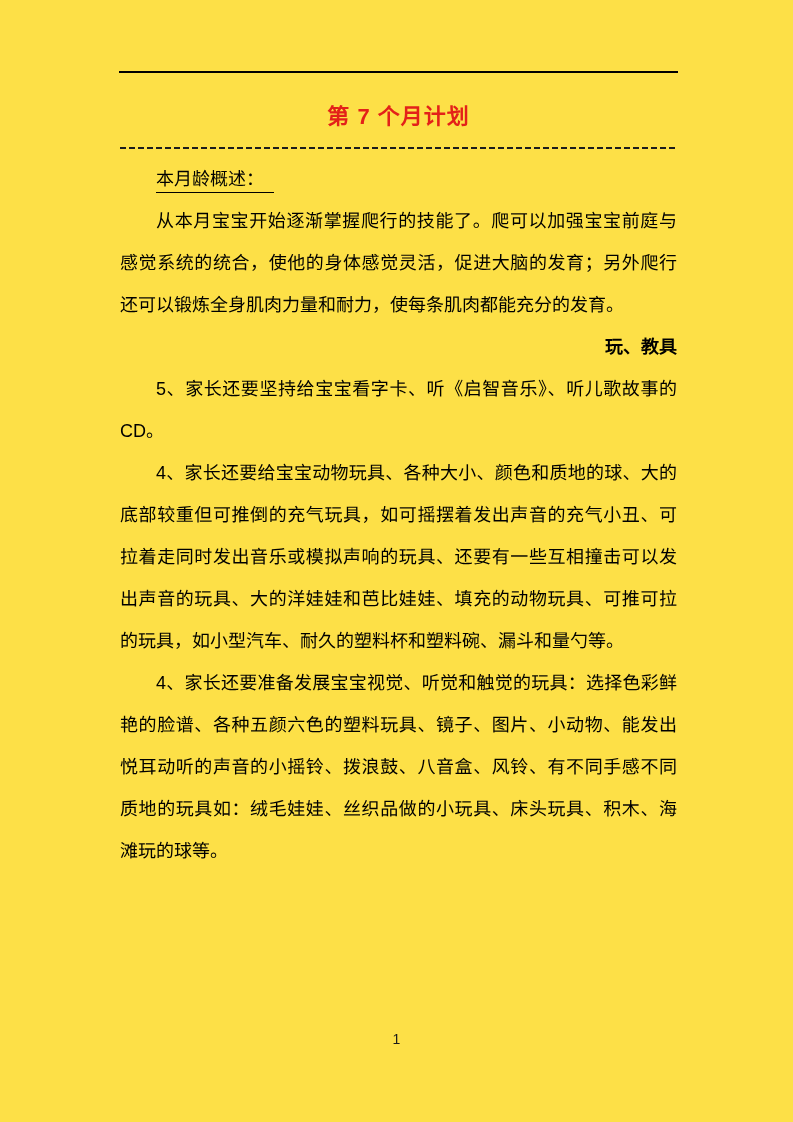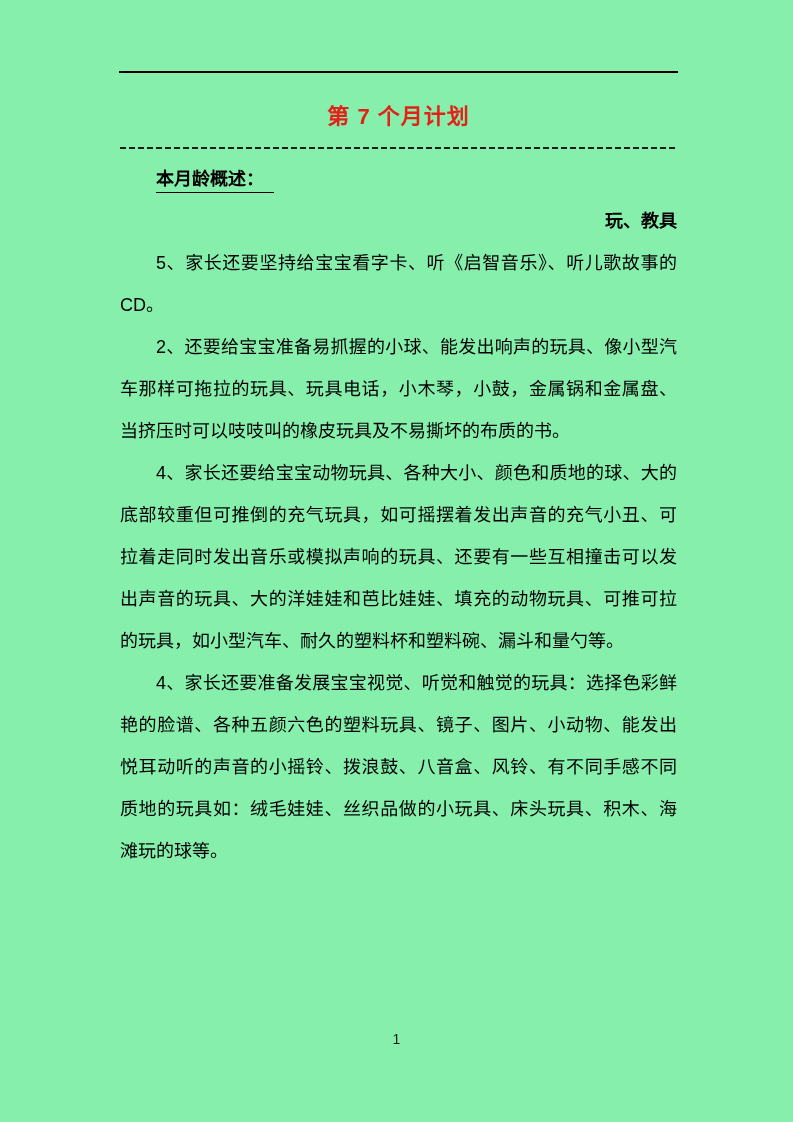--- a/index.html
+++ b/index.html
@@ -5,21 +5,21 @@
   * { box-sizing: border-box; }
   html, body {
     margin: 0;
     padding: 0;
     background: #ffffff;
   }
   .page {
     position: relative;
     width: 793px;
     height: 1122px;
-    background: #86efac;
+    background: #fde047;
     overflow: hidden;
     font-family: "Liberation Sans", sans-serif;
     color: #000000;
   }
   .header-rule {
     position: absolute;
     top: 71px;
     left: 119px;
     width: 559px;
     height: 0;
@@ -66,21 +66,20 @@
     text-justify: inter-character;
     text-indent: 2em;
   }
   .overview-line {
     text-align: left;
   }
   .underline {
     border-bottom: 1px solid #000000;
     padding-bottom: 3px;
     padding-right: 10px;
-    font-weight: bold;
   }
   .toys-heading {
     margin: 0;
     font-size: 18px;
     line-height: 42px;
     font-weight: bold;
     text-indent: 2em;
     text-align: right;
   }
   .page-number {
@@ -105,27 +104,27 @@
 
     <h1 class="doc-title">第 7 个月计划</h1>
 
     <div class="dash-rule"></div>
 
 
     <div class="body-text">
 
       <p class="overview-line"><span class="underline">本月龄概述：</span></p>
 
+      <p>从本月宝宝开始逐渐掌握爬行的技能了。爬可以加强宝宝前庭与感觉系统的统合，使他的身体感觉灵活，促进大脑的发育；另外爬行还可以锻炼全身肌肉力量和耐力，使每条肌肉都能充分的发育。</p>
 
 
       <h3 class="toys-heading">玩、教具</h3>
 
       <p>5、家长还要坚持给宝宝看字卡、听《启智音乐》、听儿歌故事的 CD。</p>
 
-      <p>2、还要给宝宝准备易抓握的小球、能发出响声的玩具、像小型汽车那样可拖拉的玩具、玩具电话，小木琴，小鼓，金属锅和金属盘、当挤压时可以吱吱叫的橡皮玩具及不易撕坏的布质的书。</p>
 
       <p>4、家长还要给宝宝动物玩具、各种大小、颜色和质地的球、大的底部较重但可推倒的充气玩具，如可摇摆着发出声音的充气小丑、可拉着走同时发出音乐或模拟声响的玩具、还要有一些互相撞击可以发出声音的玩具、大的洋娃娃和芭比娃娃、填充的动物玩具、可推可拉的玩具，如小型汽车、耐久的塑料杯和塑料碗、漏斗和量勺等。</p>
 
       <p>4、家长还要准备发展宝宝视觉、听觉和触觉的玩具：选择色彩鲜艳的脸谱、各种五颜六色的塑料玩具、镜子、图片、小动物、能发出悦耳动听的声音的小摇铃、拨浪鼓、八音盒、风铃、有不同手感不同质地的玩具如：绒毛娃娃、丝织品做的小玩具、床头玩具、积木、海滩玩的球等。</p>
 
     </div>
   </div>
 
   <div class="page-number">1</div>
 

